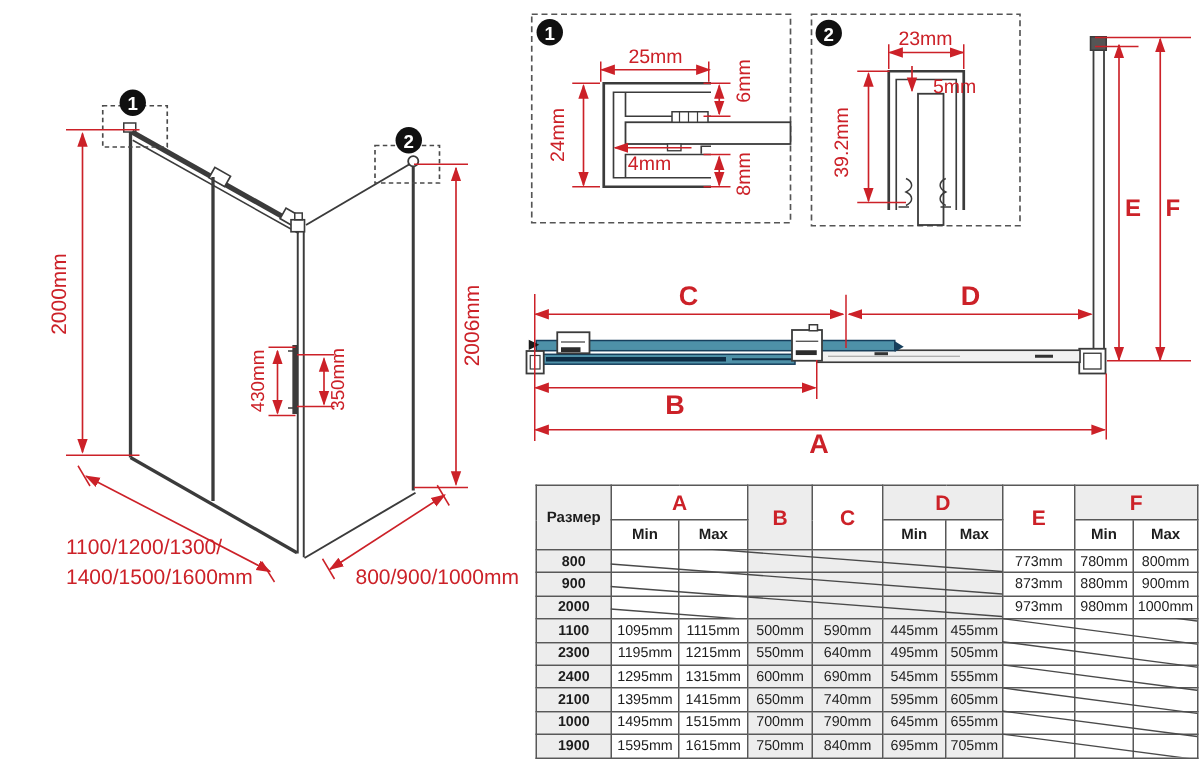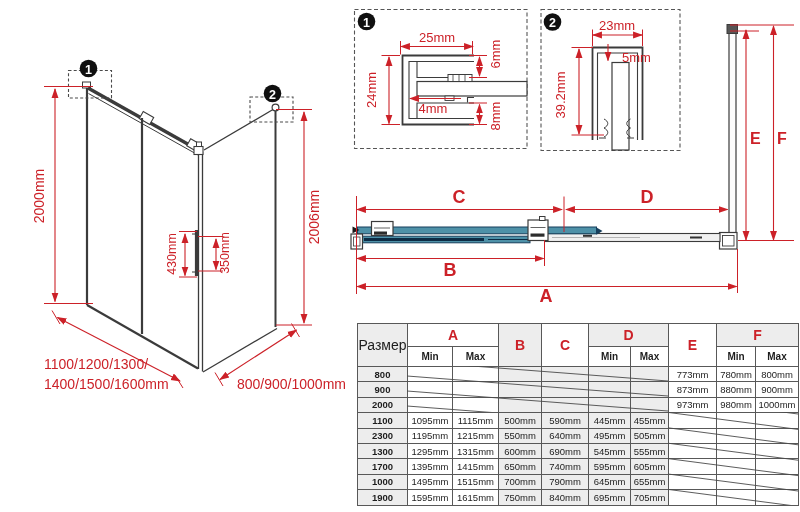--- a/index.html
+++ b/index.html
@@ -15,21 +15,21 @@
 
   .table-wrap{position:absolute;left:357px;top:323px;width:441px;height:182px;}
   table.tbl{border-collapse:collapse;table-layout:fixed;width:441px;height:182px;
             border:1.5px solid #3c3c3c;}
   .tbl th,.tbl td{border:1px solid #585858;text-align:center;vertical-align:middle;
             padding:0;overflow:hidden;white-space:nowrap;color:#1d1d1d;}
   .tbl thead tr.r1{height:23px;}
   .tbl thead tr.r2{height:20px;}
   .tbl tbody tr{height:15.4px;}
   th.letter{color:#cc2128;font-size:14px;font-weight:bold;}
-  th.size-h{font-size:14px;font-weight:normal;}
+  th.size-h{font-size:10px;font-weight:bold;}
   th.mm{font-size:10px;font-weight:bold;}
   .tbl tbody th{font-size:9.5px;font-weight:bold;}
   .tbl tbody td{font-size:9.5px;font-weight:normal;}
   .g{background:#ededed;}
   .strike-overlay{position:absolute;left:0;top:0;pointer-events:none;}
 </style>
 </head>
 <body>
 
 <div class="screen">
@@ -314,33 +314,33 @@
         <td>1215mm</td>
         <td class="g">550mm</td>
         <td class="g">640mm</td>
         <td class="g">495mm</td>
         <td class="g">505mm</td>
         <td></td>
         <td></td>
         <td></td>
       </tr>
       <tr>
-        <th class="g">1300</th>
+        <th class="g">2400</th>
         <td>1295mm</td>
         <td>1315mm</td>
         <td class="g">600mm</td>
         <td class="g">690mm</td>
         <td class="g">545mm</td>
         <td class="g">555mm</td>
         <td></td>
         <td></td>
         <td></td>
       </tr>
       <tr>
-        <th class="g">1700</th>
+        <th class="g">2100</th>
         <td>1395mm</td>
         <td>1415mm</td>
         <td class="g">650mm</td>
         <td class="g">740mm</td>
         <td class="g">595mm</td>
         <td class="g">605mm</td>
         <td></td>
         <td></td>
         <td></td>
       </tr>

